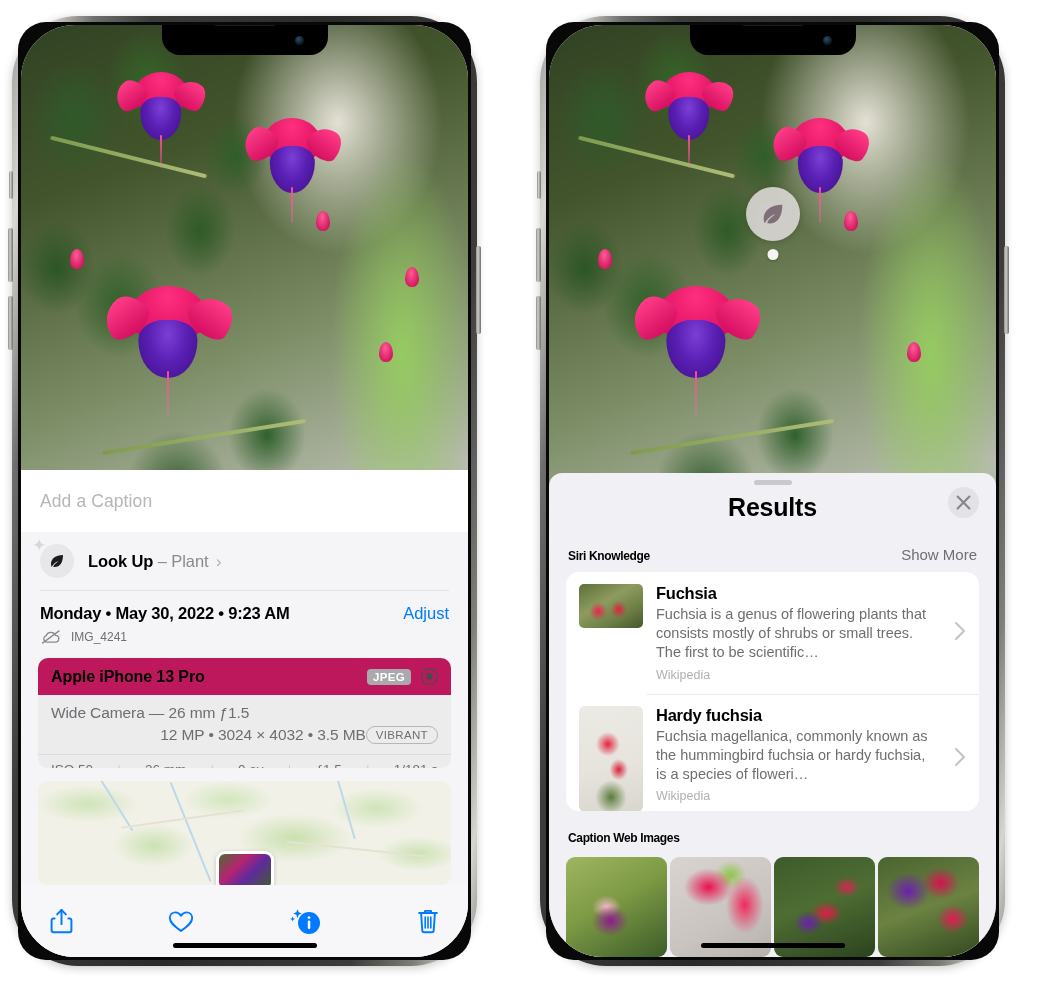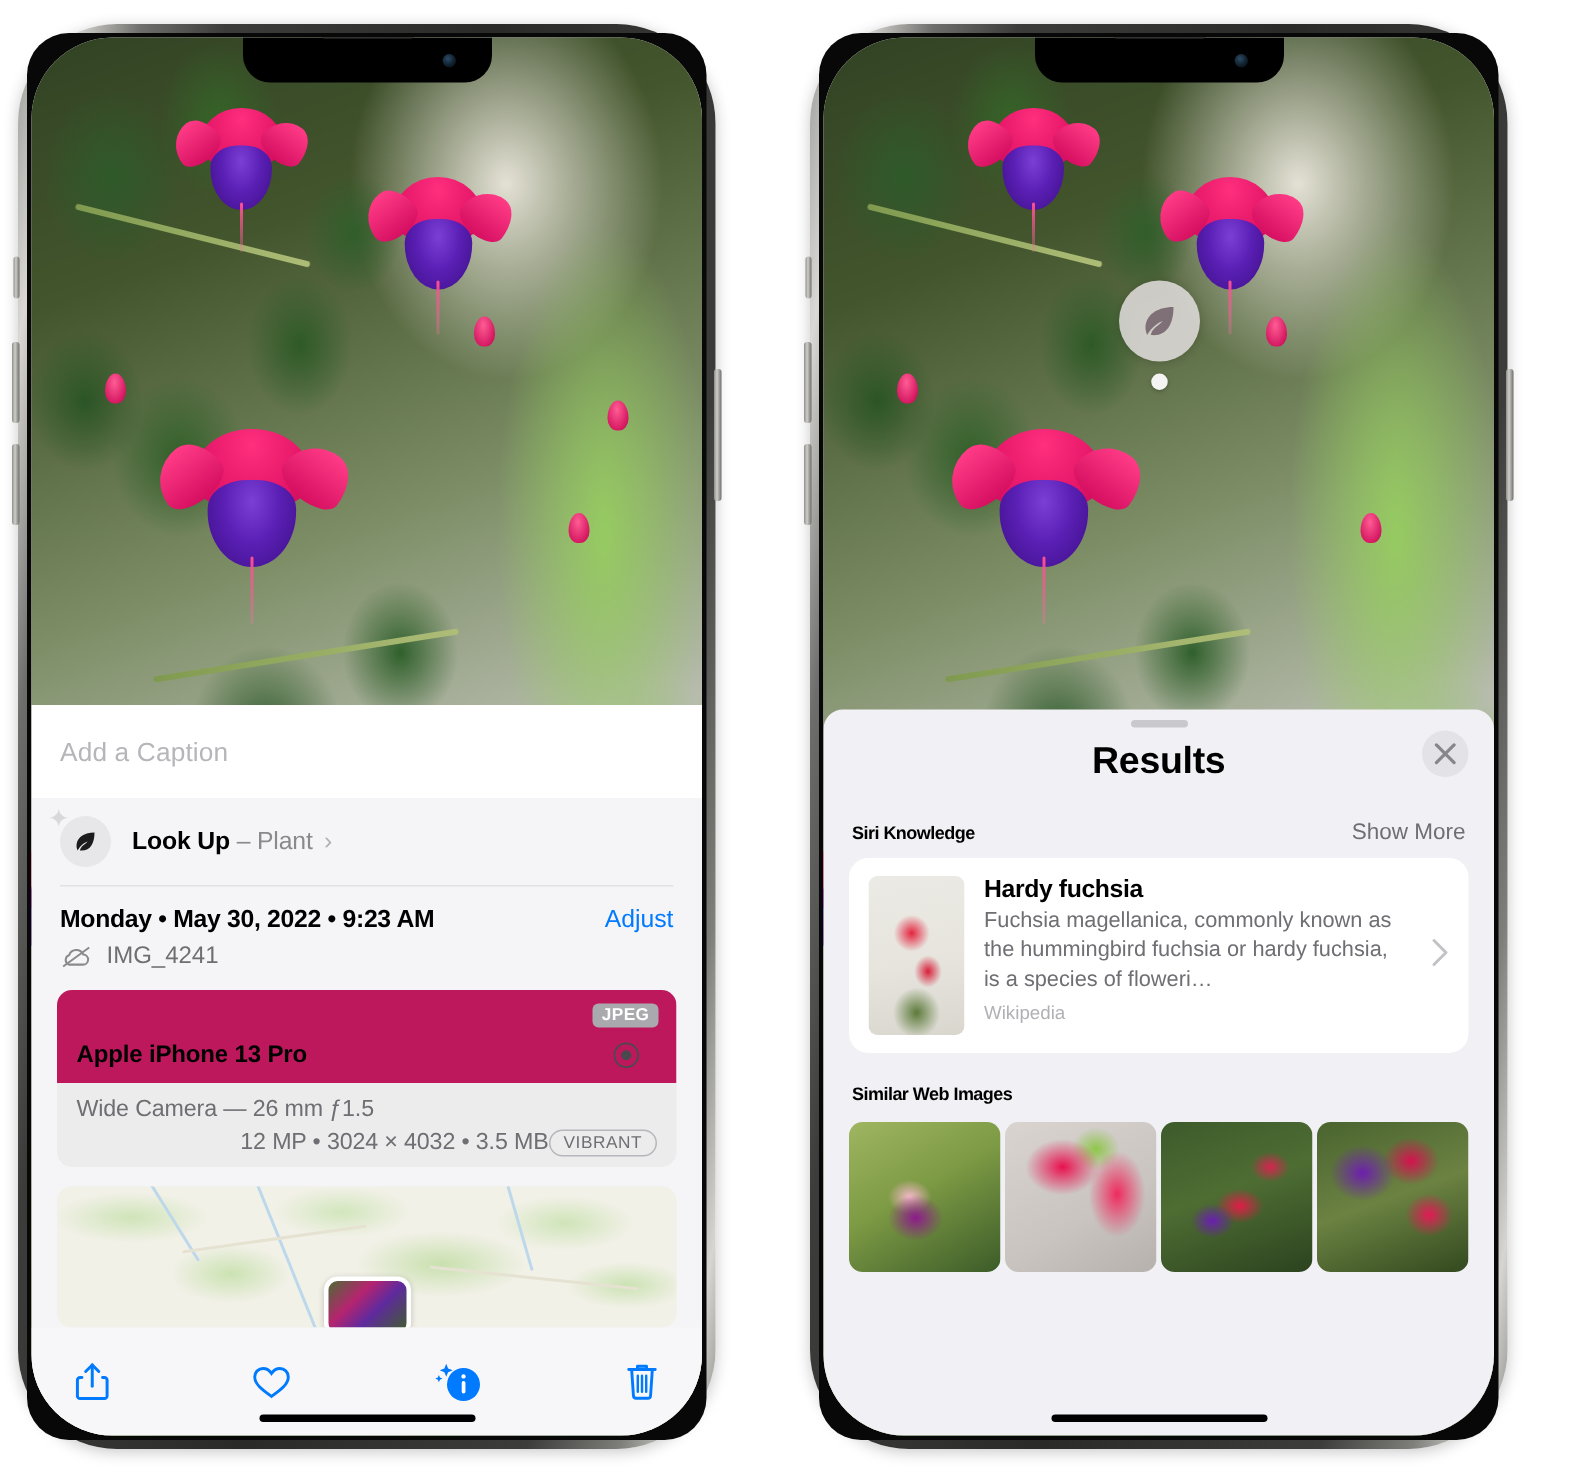--- a/index.html
+++ b/index.html
@@ -147,32 +147,32 @@
   }
   .lookup-text { font-size: 16.5px; color: #000; font-weight: 700; letter-spacing: -.1px; }
   .lookup-text .sub { color: #8a8a8e; font-weight: 400; }
   .lookup-text .chev { color: #b0b0b5; font-weight: 400; margin-left: 3px; }
 
   .meta-block { padding: 13px 19px 0; }
   .meta-line1 { display: flex; justify-content: space-between; align-items: baseline; }
   .meta-date { font-size: 16.5px; color: #000; font-weight: 700; letter-spacing: -.2px; }
   .adjust { font-size: 16.5px; color: #007aff; text-align: right; }
   .meta-file { display: flex; align-items: center; gap: 9px; margin-top: 6px; }
-  .meta-file .name { font-size: 16px; color: #6e6e73; }
+  .meta-file .name { font-size: 12px; color: #6e6e73; }
 
   .cam-card {
     margin: 13px 17px 0; border-radius: 10px; overflow: hidden;
     background: #ececed;
   }
   .cam-head {
     display: flex; align-items: flex-end; justify-content: space-between;
     padding: 9px 12px 9px 13px; background: #be185d;
   }
   .cam-name { font-size: 16px; color: #000; font-weight: 700; letter-spacing: -.1px; }
-  .cam-head-right { display: flex; align-items: center; gap: 9px; flex-direction: column; }
+  .cam-head-right { display: flex; align-items: center; gap: 9px; }
   .tag-jpeg {
     background: #a9a9ae; color: #fff; font-size: 11.5px; font-weight: 700;
     padding: 2px 6px; border-radius: 4px; letter-spacing: .3px;
   }
   .aperture-ico { width: 19px; height: 19px; }
   .cam-body { padding: 9px 13px 10px; }
   .cam-spec { font-size: 15.5px; color: #6e6e73; letter-spacing: -.1px; }
   .cam-spec2 { display: flex; align-items: center; justify-content: flex-end; margin-top: 4px; }
   .pill-vibrant {
     border: 1px solid #b6b6bb; color: #6e6e73; border-radius: 11px;
@@ -573,40 +573,55 @@
               </svg>
             </div>
           </div>
 
           <div class="sec-head">
             <span class="sec-title">Siri Knowledge</span>
             <span class="sec-more">Show More</span>
           </div>
 
           <div class="card-group">
+            <div class="kcard">
+              <div class="kthumb">
+                <div class="art-fuchsia-a"></div>
+              </div>
+              <div class="kbody">
+                <div class="ktitle">Fuchsia</div>
+                <div class="kdesc">Fuchsia is a genus of flowering plants that consists mostly of shrubs or small trees. The first to be scientific…</div>
+                <div class="ksrc">Wikipedia</div>
+              </div>
+              <div class="kchev">
+                <svg width="12" height="20" viewBox="0 0 12 20" aria-hidden="true">
+                  <path d="M2 2 L10 10 L2 18" fill="none" stroke="#c2c2c7" stroke-width="2" stroke-linecap="round" stroke-linejoin="round"></path>
+                </svg>
+              </div>
+            </div>
 
             <div class="kcard">
               <div class="kthumb tall">
                 <div class="art-fuchsia-b"></div>
               </div>
               <div class="kbody">
                 <div class="ktitle">Hardy fuchsia</div>
                 <div class="kdesc">Fuchsia magellanica, commonly known as the hummingbird fuchsia or hardy fuchsia, is a species of floweri…</div>
                 <div class="ksrc">Wikipedia</div>
               </div>
               <div class="kchev">
                 <svg width="12" height="20" viewBox="0 0 12 20" aria-hidden="true">
                   <path d="M2 2 L10 10 L2 18" fill="none" stroke="#c2c2c7" stroke-width="2" stroke-linecap="round" stroke-linejoin="round"></path>
                 </svg>
               </div>
             </div>
           </div>
 
           <div class="sec-head">
-            <span class="sec-title">Similar Web Images</span>
+            <span class="sec-title">Caption Web Images</span>
           </div>
 
           <div class="web-row">
             <div class="web-thumb">
                 <div class="art-w1"></div>
               </div>
             <div class="web-thumb">
                 <div class="art-w2"></div>
               </div>
             <div class="web-thumb">

